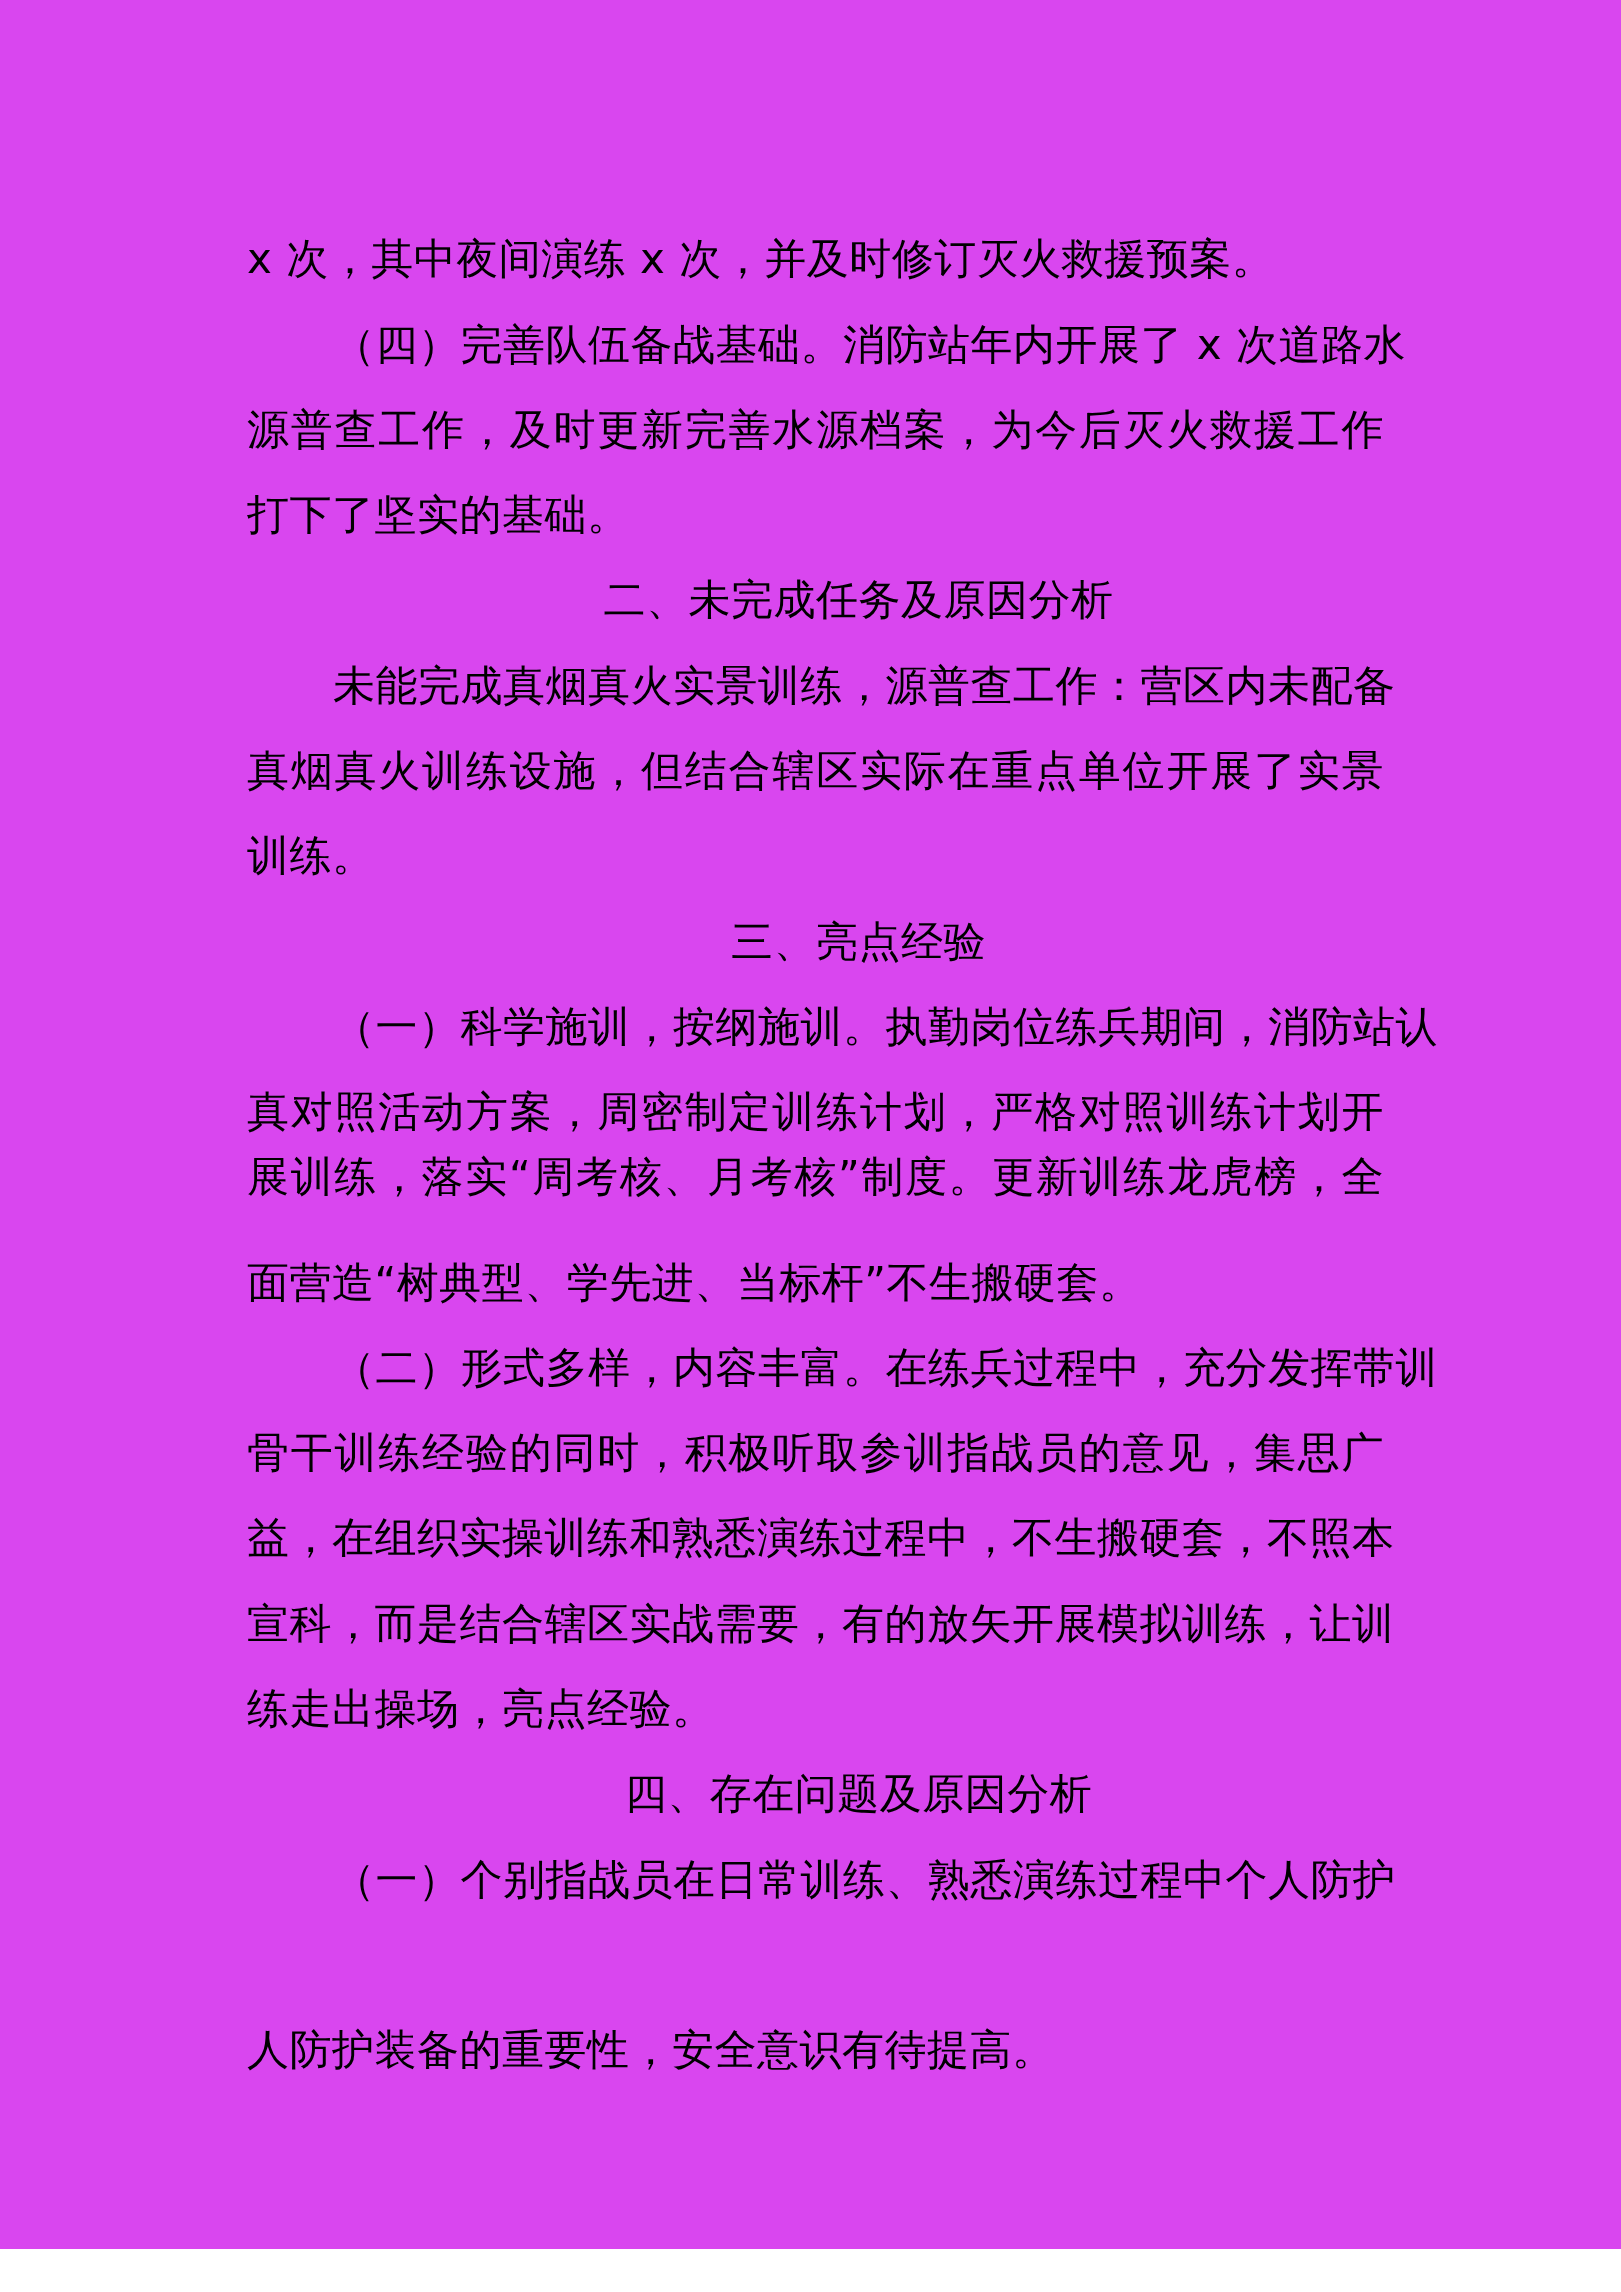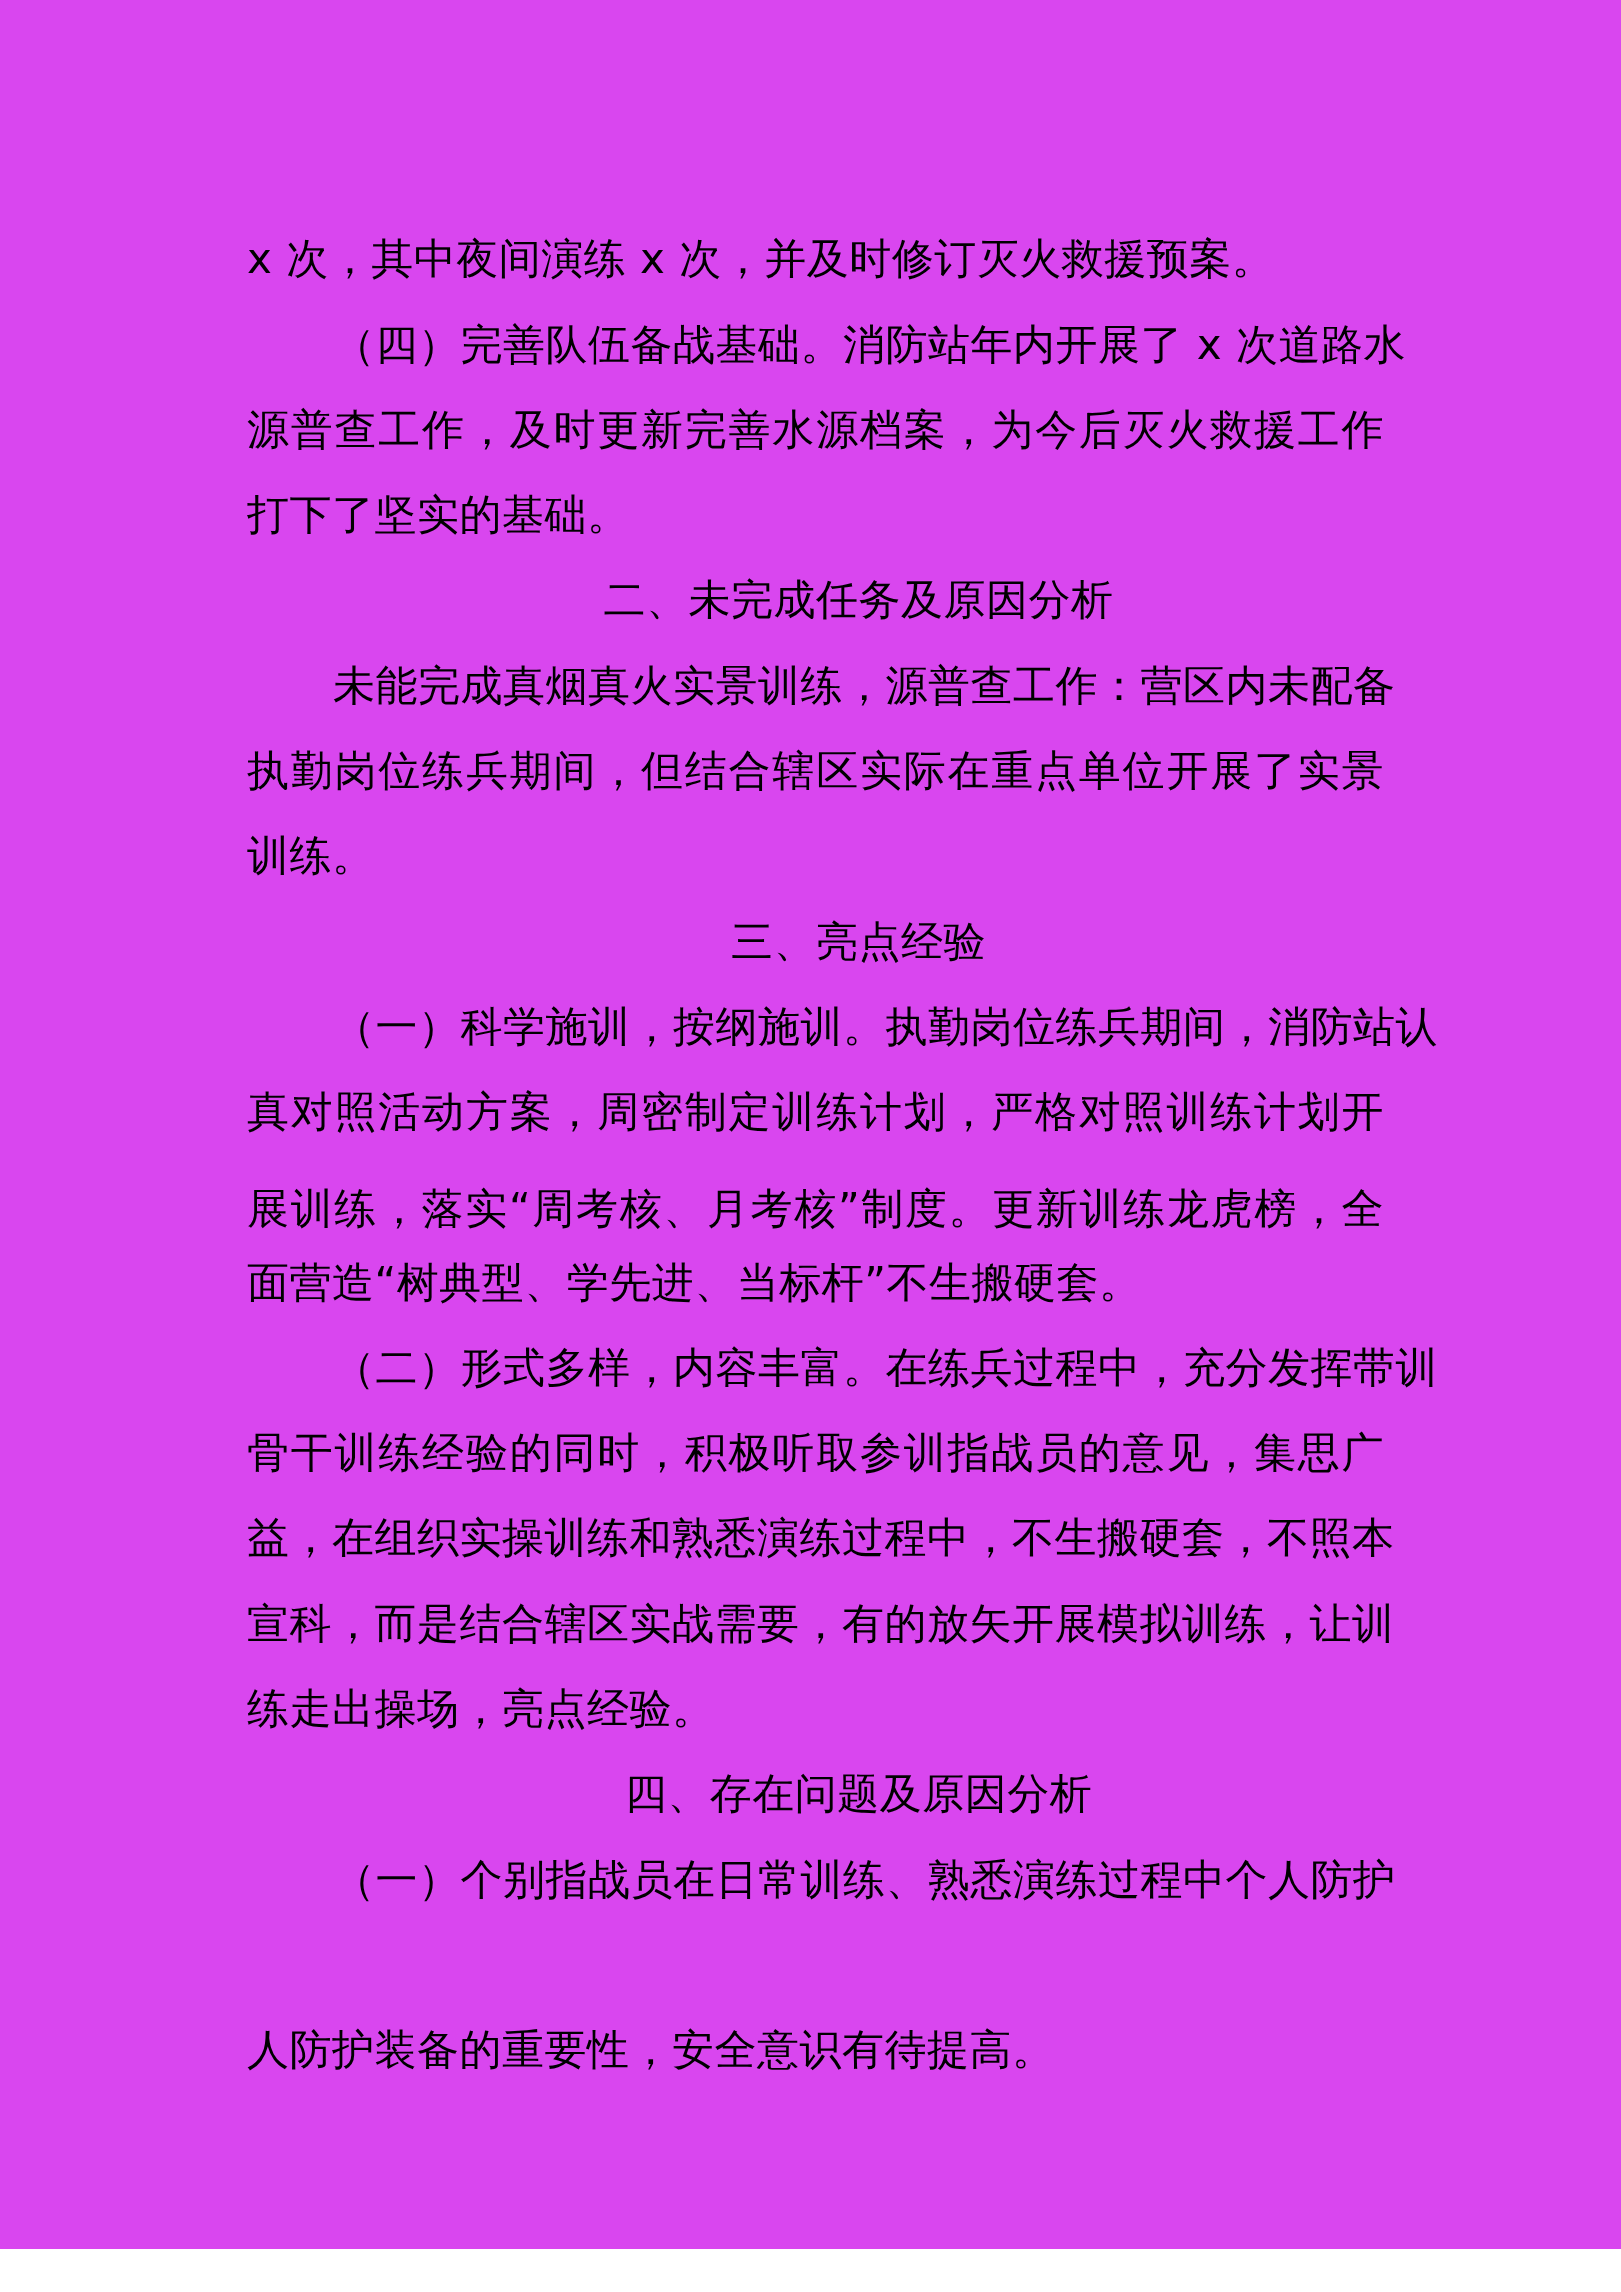--- a/index.html
+++ b/index.html
@@ -24,27 +24,27 @@
 <body>
 
 <div class="page">
   <div class="line" style="top:229px">x 次，其中夜间演练 x 次，并及时修订灭火救援预案。</div>
   <div class="line indent justify" style="top:315px">（四）完善队伍备战基础。消防站年内开展了 x 次道路水</div>
   <div class="line justify" style="top:400px">源普查工作，及时更新完善水源档案，为今后灭火救援工作</div>
   <div class="line" style="top:485px">打下了坚实的基础。</div>
 
   <div class="line indent" style="top:570px">二、未完成任务及原因分析</div>
   <div class="line indent justify" style="top:656px">未能完成真烟真火实景训练，源普查工作：营区内未配备</div>
-  <div class="line justify" style="top:741px">执勤岗位练兵期间，但结合辖区实际在重点单位开展了实景</div>
+  <div class="line justify" style="top:741px">真烟真火训练设施，但结合辖区实际在重点单位开展了实景</div>
   <div class="line" style="top:826px">训练。</div>
 
   <div class="line indent" style="top:912px">三、亮点经验</div>
   <div class="line indent justify" style="top:997px">（一）科学施训，按纲施训。执勤岗位练兵期间，消防站认</div>
   <div class="line justify" style="top:1082px">真对照活动方案，周密制定训练计划，严格对照训练计划开</div>
-  <div class="line justify" style="top:1179px">展训练，落实“周考核、月考核”制度。更新训练龙虎榜，全</div>
+  <div class="line justify" style="top:1147px">展训练，落实“周考核、月考核”制度。更新训练龙虎榜，全</div>
   <div class="line" style="top:1253px">面营造“树典型、学先进、当标杆”不生搬硬套。</div>
 
   <div class="line indent justify" style="top:1338px">（二）形式多样，内容丰富。在练兵过程中，充分发挥带训</div>
   <div class="line justify" style="top:1423px">骨干训练经验的同时，积极听取参训指战员的意见，集思广</div>
   <div class="line justify" style="top:1508px">益，在组织实操训练和熟悉演练过程中，不生搬硬套，不照本</div>
   <div class="line justify" style="top:1594px">宣科，而是结合辖区实战需要，有的放矢开展模拟训练，让训</div>
   <div class="line" style="top:1679px">练走出操场，亮点经验。</div>
 
   <div class="line indent" style="top:1764px">四、存在问题及原因分析</div>
   <div class="line indent justify" style="top:1850px">（一）个别指战员在日常训练、熟悉演练过程中个人防护</div>

